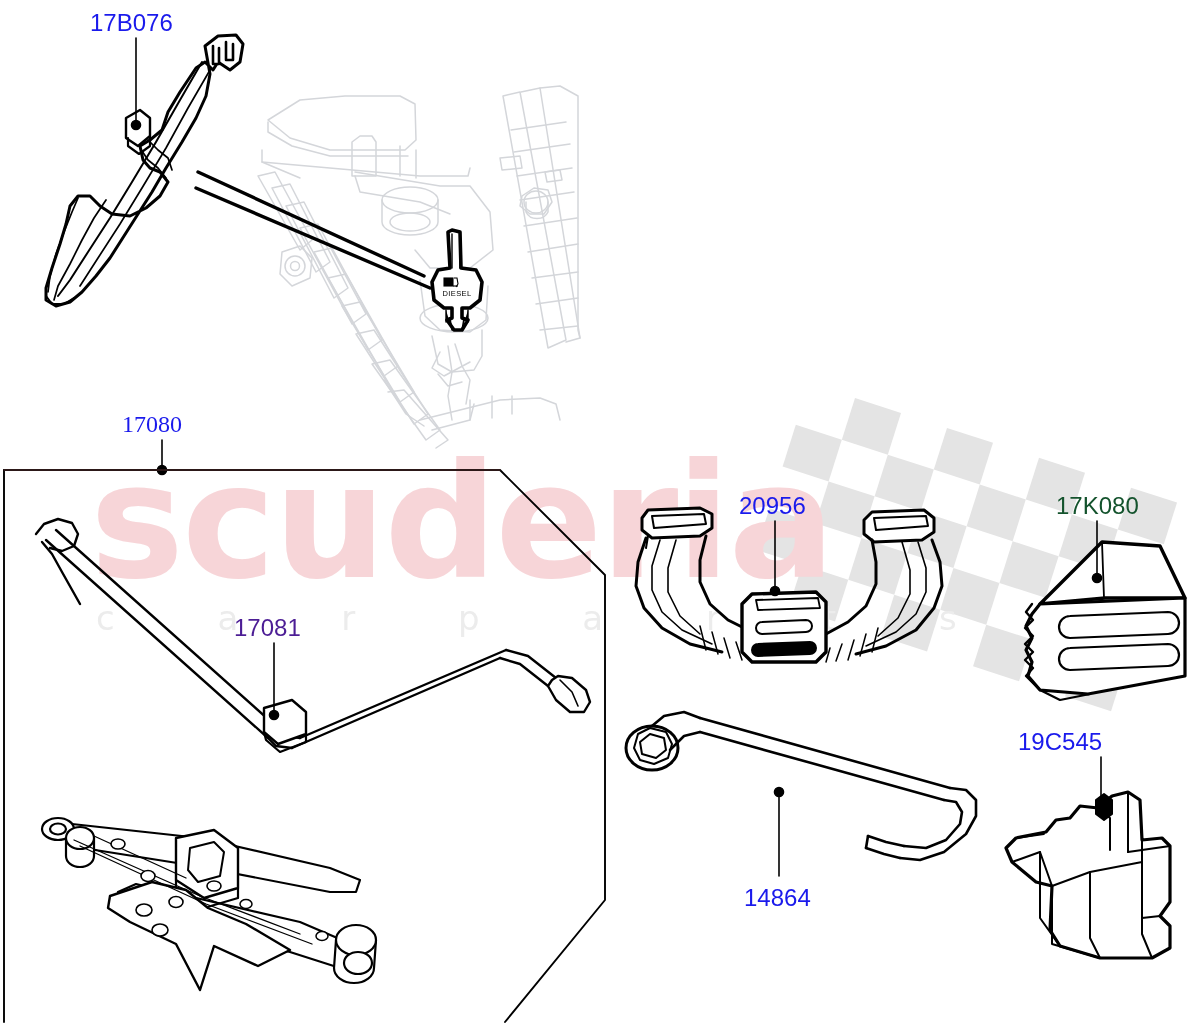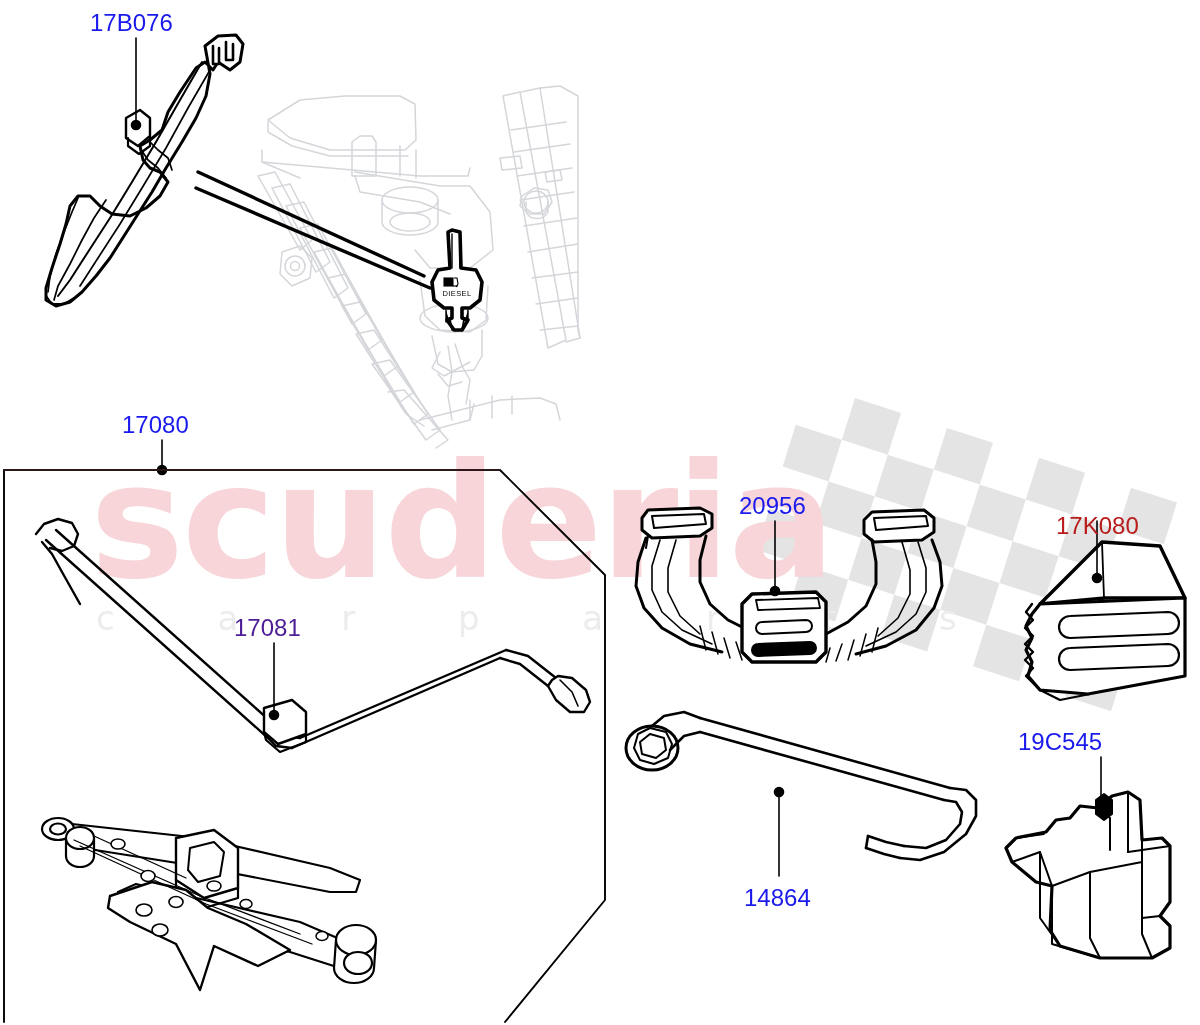--- a/index.html
+++ b/index.html
@@ -370,21 +370,21 @@
     <g fill="none" stroke="#000" stroke-width="1.1">
       <rect x="444" y="278" width="9" height="8" fill="#000"></rect>
       <path d="M454,278 L457,278 L458,284 L456,287"></path>
       <path d="M453,286 L458,286"></path>
     </g>
     <text x="457" y="296" text-anchor="middle" font-family="Liberation Sans, sans-serif" font-size="7.5" fill="#000000" letter-spacing="0.4">DIESEL</text>
   </svg>
 
   <div class="layer" id="callout-layer">
       <div class="callout-label" style="left: 90px; top: 9px; color: rgb(26, 26, 236);">17B076</div>
-      <div class="callout-label" style="left: 122px; top: 411px; color: rgb(26, 26, 236);">17080</div>
+      <div class="callout-label" style="left: 122px; top: 411px; color: rgb(26, 26, 236); font-family: Liberation Serif, serif;">17080</div>
       <div class="callout-label" style="left: 234px; top: 614px; color: #4c1d95;">17081</div>
       <div class="callout-label" style="left: 739px; top: 492px; color: rgb(26, 26, 236);">20956</div>
-      <div class="callout-label" style="left: 1056px; top: 512px; color: #b91c1c;">17K080</div>
+      <div class="callout-label" style="left: 1056px; top: 492px; color: #14532d;">17K080</div>
       <div class="callout-label" style="left: 744px; top: 884px; color: rgb(26, 26, 236);">14864</div>
       <div class="callout-label" style="left: 1018px; top: 728px; color: rgb(26, 26, 236);">19C545</div>
     </div>
 
 </div>
 
 </body></html>

